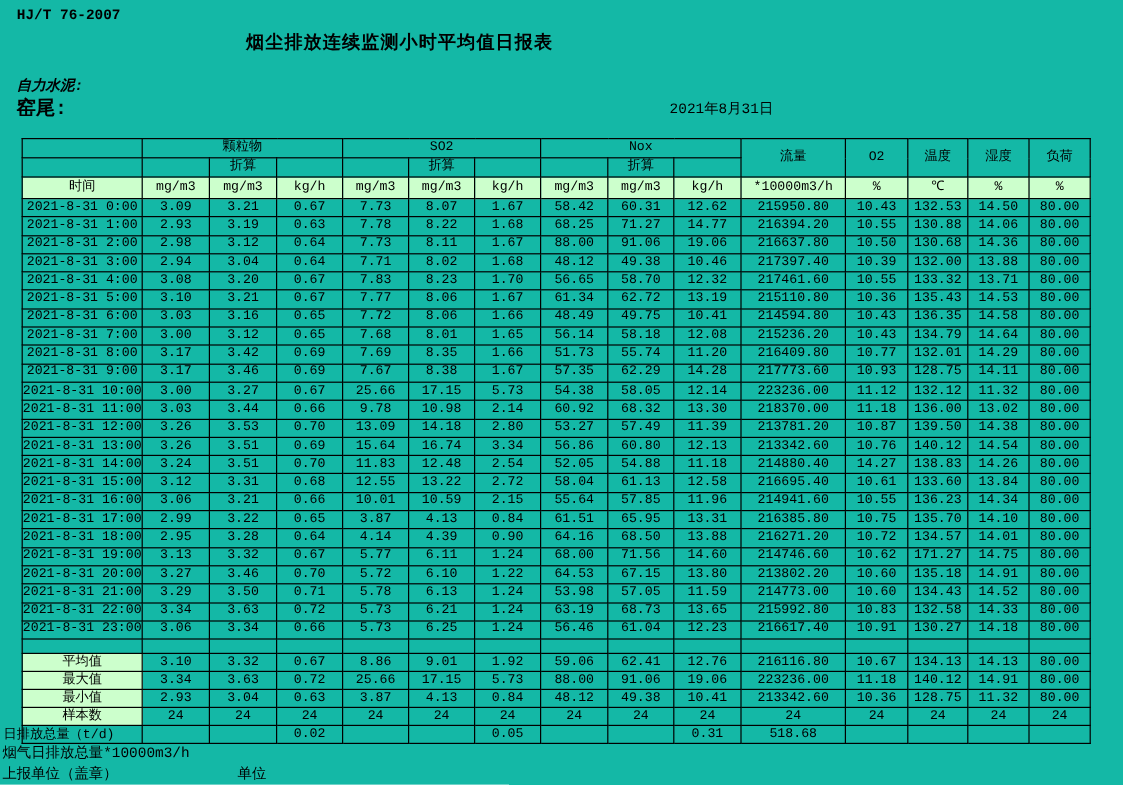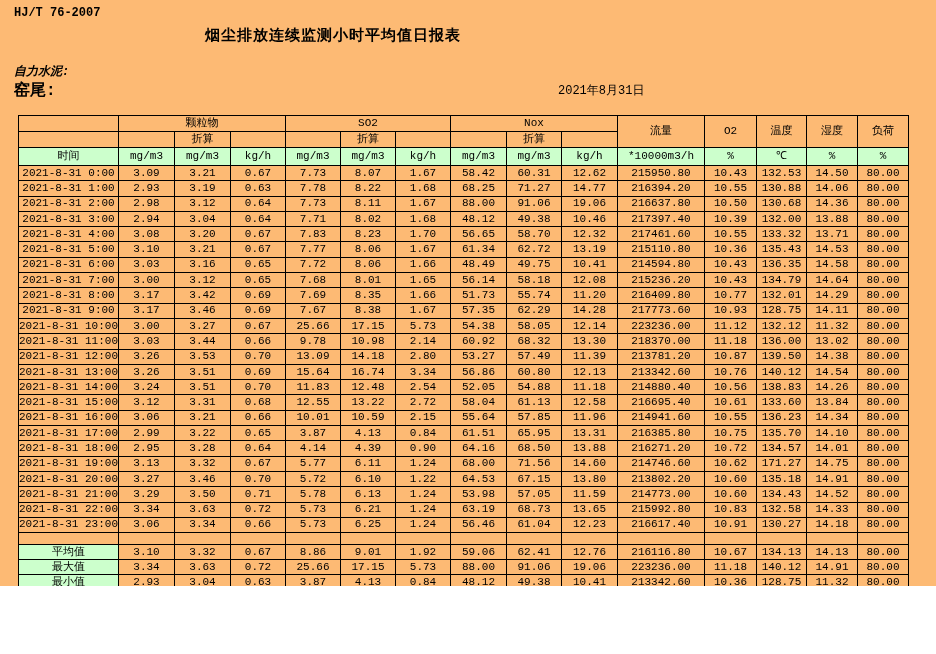--- a/index.html
+++ b/index.html
@@ -1,16 +1,16 @@
 <!DOCTYPE html>
 <html><head>
 <meta charset="utf-8">
 <style>
   html,body{margin:0;padding:0;background:#fff;}
-  #page{position:relative;width:936px;height:586px;background:#fdba74;
+  #page{position:relative;width:936px;height:654px;background:#14b8a6;
         font-family:"Liberation Mono","DejaVu Sans Mono",monospace;color:#000;overflow:hidden;}
   .abs{position:absolute;white-space:nowrap;}
   #std-code{left:14px;top:6px;font-size:12px;font-weight:bold;}
   #title{left:205px;top:26px;font-size:15px;font-weight:bold;letter-spacing:1px;}
   #company{left:14px;top:63px;font-size:12px;font-weight:bold;font-style:italic;}
   #location{left:14px;top:80px;font-size:16px;font-weight:bold;}
   #date{left:558px;top:82px;font-size:12px;}
   #report-table{position:absolute;left:18px;top:115px;border-collapse:collapse;table-layout:fixed;width:890px;}
   #report-table td{border:1px solid #000;padding:0;margin:0;overflow:visible;white-space:nowrap;
       font-size:11px;text-align:center;vertical-align:middle;line-height:1;}
@@ -343,21 +343,21 @@
           <td class="num-cell">3.24</td>
           <td class="num-cell">3.51</td>
           <td class="num-cell">0.70</td>
           <td class="num-cell">11.83</td>
           <td class="num-cell">12.48</td>
           <td class="num-cell">2.54</td>
           <td class="num-cell">52.05</td>
           <td class="num-cell">54.88</td>
           <td class="num-cell">11.18</td>
           <td class="num-cell">214880.40</td>
-          <td class="num-cell">10.56</td>
+          <td class="num-cell">14.27</td>
           <td class="num-cell">138.83</td>
           <td class="num-cell">14.26</td>
           <td class="num-cell">80.00</td>
         </tr>
         <tr class="data-row">
           <td class="time-cell">2021-8-31 15:00</td>
           <td class="num-cell">3.12</td>
           <td class="num-cell">3.31</td>
           <td class="num-cell">0.68</td>
           <td class="num-cell">12.55</td>

